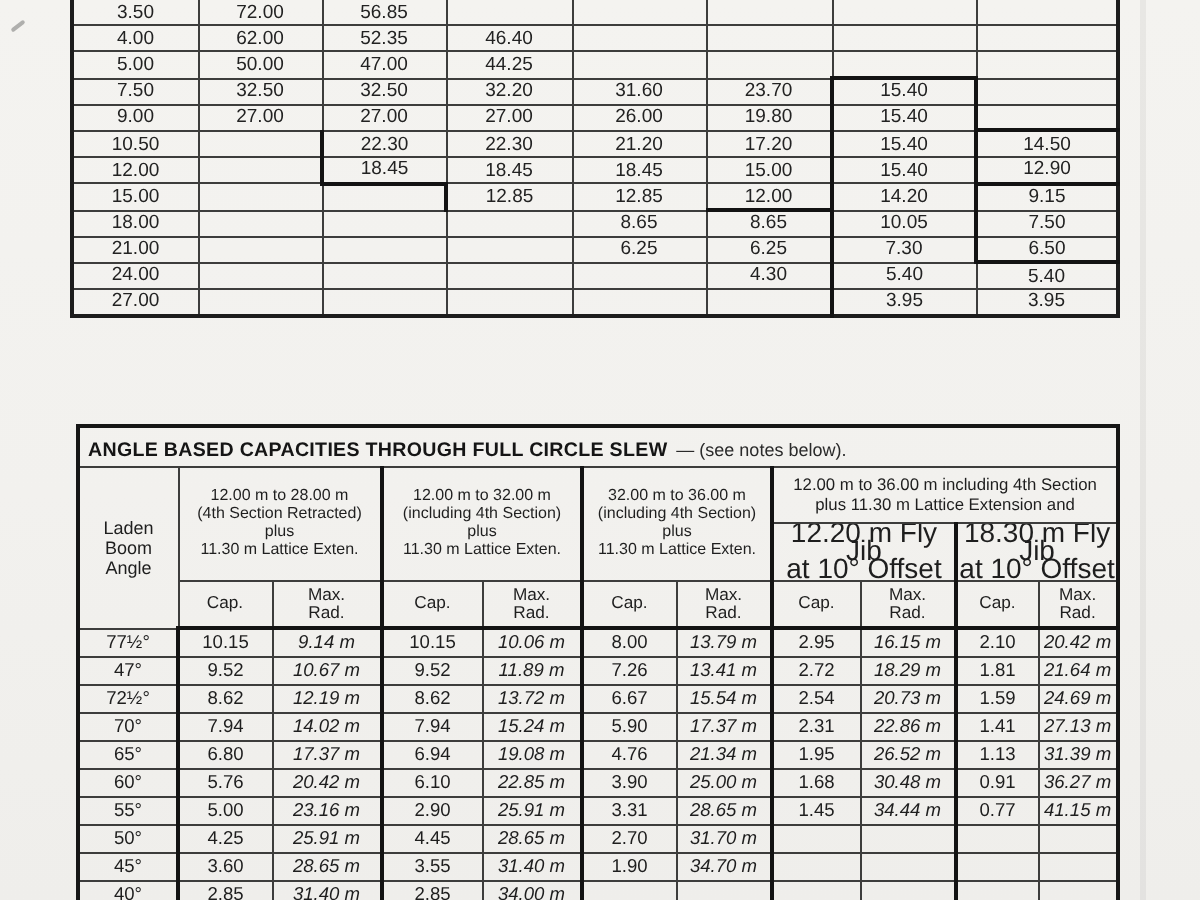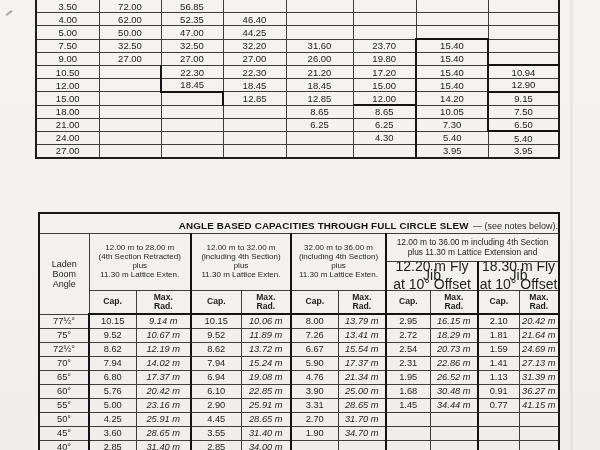--- a/index.html
+++ b/index.html
@@ -37,35 +37,35 @@
     font-size: 9.5px; text-align: center; color: #222;
   }
   .thickL { border-left-width: 2.5px !important; border-left-color: #131313 !important; }
   .thickB { border-bottom-width: 2.5px !important; border-bottom-color: #131313 !important; }
   .thickT { border-top-width: 2.5px !important; border-top-color: #131313 !important; }
 
   
   .slew { left: 38px; top: 212px; width: 520px; border: 2.5px solid #161616; color: #1e1e1e; }
   .slew th, .slew td { border: 1px solid #3d3d3c; }
   .slew .title-cell {
-    height: 18px; text-align: right; padding: 1px 0 0 4px; font-weight: normal;
+    height: 18px; text-align: left; padding: 1px 0 0 4px; font-weight: normal;
   }
   .title-main { font-weight: bold; font-size: 9.8px; letter-spacing: .15px; color: #151515; }
   .title-note { font-weight: normal; font-size: 9px; color: #2a2a2a; }
   .hrow1 { height: 28px; }
   .hrow2 { height: 28px; }
   .caprad { height: 24px; }
   .glabel {
     font-weight: normal; font-size: 8px; line-height: 8.8px;
     white-space: pre-line; text-align: center; color: #1f1f1f;
   }
   .g4label { font-weight: normal; font-size: 8.4px; line-height: 9.6px; white-space: pre-line; margin-left: 16px; }
   .sublabel { font-weight: normal; font-size: 14px; line-height: 9.2px; white-space: pre-line; text-align: center; }
   .angle-h { font-weight: normal; font-size: 9px; line-height: 10px; white-space: pre-line; }
-  .caprad th { font-weight: bold; font-size: 8.6px; line-height: 9.2px; white-space: pre-line; border-bottom: 2px solid #131313; }
+  .caprad th { font-weight: normal; font-size: 8.6px; line-height: 9.2px; white-space: pre-line; border-bottom: 2px solid #131313; }
   .slew tbody tr { height: 14px; }
   .slew tbody td { font-size: 9.3px; text-align: center; }
   .slew td.angle { font-size: 9.3px; text-align: center; }
   .slew td.rad { font-style: italic; }
   .gb { border-left-width: 2.5px !important; border-left-color: #131313 !important; }
 </style>
 </head>
 <body>
 
 <div class="page">
@@ -135,21 +135,21 @@
           <td class="thickL"></td>
         </tr>
         <tr>
           <td>10.50</td>
           <td></td>
           <td class="thickL">22.30</td>
           <td>22.30</td>
           <td>21.20</td>
           <td>17.20</td>
           <td class="thickL">15.40</td>
-          <td class="thickL thickT">10.94</td>
+          <td class="thickL thickT">14.50</td>
         </tr>
         <tr>
           <td>12.00</td>
           <td></td>
           <td class="thickL thickB">18.45</td>
           <td>18.45</td>
           <td>18.45</td>
           <td>15.00</td>
           <td class="thickL">15.40</td>
           <td class="thickL thickB">12.90</td>
@@ -279,21 +279,21 @@
           <td class="cap gb">10.15</td>
           <td class="rad">10.06 m</td>
           <td class="cap gb">8.00</td>
           <td class="rad">13.79 m</td>
           <td class="cap gb">2.95</td>
           <td class="rad">16.15 m</td>
           <td class="cap gb">2.10</td>
           <td class="rad">20.42 m</td>
         </tr>
         <tr>
-          <td class="angle">75°</td>
+          <td class="angle">47°</td>
           <td class="cap gb">9.52</td>
           <td class="rad">10.67 m</td>
           <td class="cap gb">9.52</td>
           <td class="rad">11.89 m</td>
           <td class="cap gb">7.26</td>
           <td class="rad">13.41 m</td>
           <td class="cap gb">2.72</td>
           <td class="rad">18.29 m</td>
           <td class="cap gb">1.81</td>
           <td class="rad">21.64 m</td>

